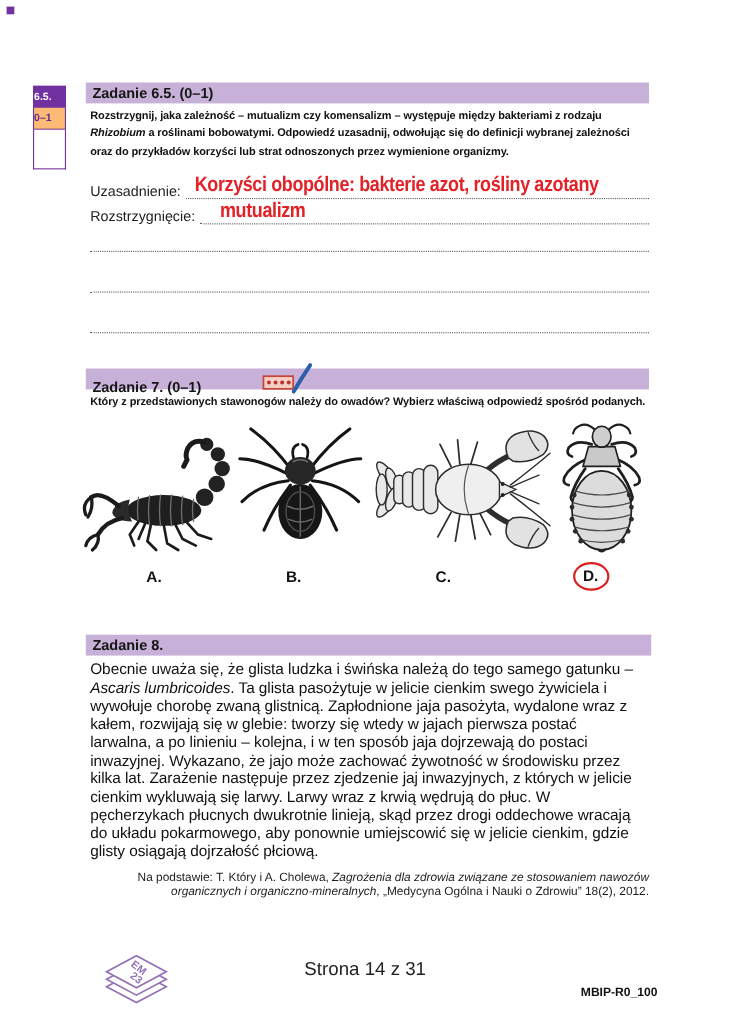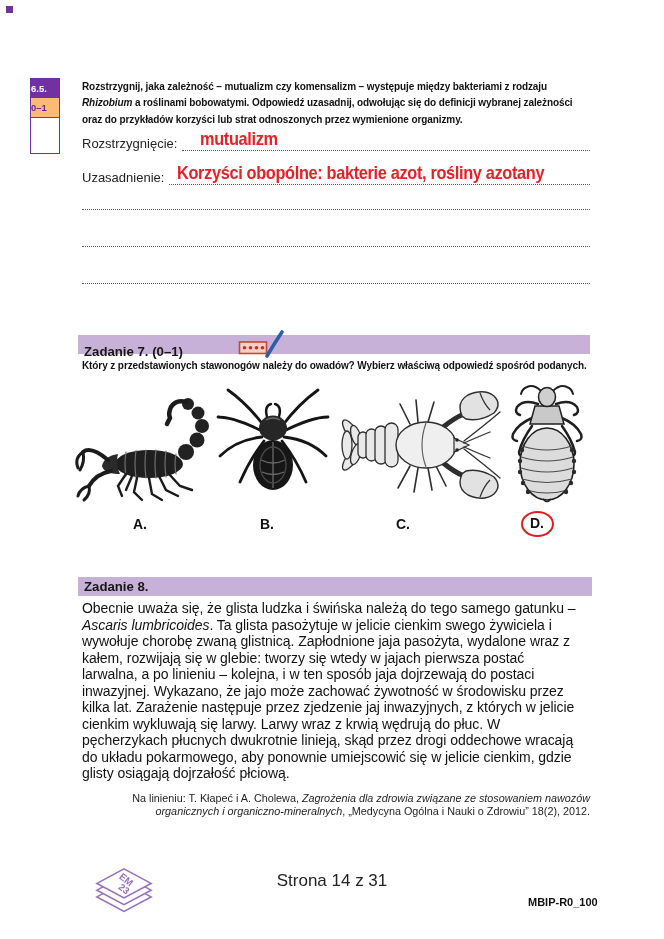--- a/index.html
+++ b/index.html
@@ -47,33 +47,34 @@
 
 <div class="print-mark"></div>
 
 <div class="scorebox">
   <div class="sc1">6.5.</div>
   <div class="sc2">0–1</div>
   <div class="sc3"></div>
 </div>
 
 <div class="col" style="top:75px;">
+  <div class="band">Zadanie 6.5. (0–1)</div>
   <p class="boldp"><span>Rozstrzygnij, jaka zależność – mutualizm czy komensalizm – występuje między bakteriami z rodzaju </span><i>Rhizobium</i><span> a roślinami bobowatymi. Odpowiedź uzasadnij, odwołując się do definicji wybranej zależności oraz do przykładów korzyści lub strat odnoszonych przez wymienione organizmy.</span></p>
+
+  <div class="answer-row" style="margin-top:16px;">
+    <span class="lbl">Uzasadnienie:</span>
+    <span class="dots">
+      <span class="hand" style="left:8px;">Korzyści obopólne: bakterie azot, rośliny azotany</span>
+    </span>
+  </div>
 
   <div class="answer-row" style="margin-top:5px;">
     <span class="lbl">Rozstrzygnięcie:</span>
     <span class="dots">
       <span class="hand" style="left:18px;">mutualizm</span>
-    </span>
-  </div>
-
-  <div class="answer-row" style="margin-top:16px;">
-    <span class="lbl">Uzasadnienie:</span>
-    <span class="dots">
-      <span class="hand" style="left:8px;">Korzyści obopólne: bakterie azot, rośliny azotany</span>
     </span>
   </div>
 
   <div class="dotline m24"></div>
   <div class="dotline m36"></div>
   <div class="dotline m36"></div>
 </div>
 
 <div class="col" style="top:335px;">
   <div class="band"><span>Zadanie 7. (0–1)</span><span class="stamp"><svg width="50" height="30" viewBox="0 0 50 30">
@@ -197,21 +198,21 @@
     <span class="opt" style="left:55px;">A.</span>
     <span class="opt" style="left:182px;">B.</span>
     <span class="opt" style="left:318px;">C.</span>
     <span class="opt" style="left:443px;"><span class="circled"><span>D.</span></span></span>
   </div>
 </div>
 
 <div class="col" style="top:577px;width:514px;">
   <div class="band">Zadanie 8.</div>
   <p class="regp"><span>Obecnie uważa się, że glista ludzka i świńska należą do tego samego gatunku – </span><i>Ascaris lumbricoides</i><span>. Ta glista pasożytuje w jelicie cienkim swego żywiciela i wywołuje chorobę zwaną glistnicą. Zapłodnione jaja pasożyta, wydalone wraz z kałem, rozwijają się w glebie: tworzy się wtedy w jajach pierwsza postać larwalna, a po linieniu – kolejna, i w ten sposób jaja dojrzewają do postaci inwazyjnej. Wykazano, że jajo może zachować żywotność w środowisku przez kilka lat. Zarażenie następuje przez zjedzenie jaj inwazyjnych, z których w jelicie cienkim wykluwają się larwy. Larwy wraz z krwią wędrują do płuc. W pęcherzykach płucnych dwukrotnie linieją, skąd przez drogi oddechowe wracają do układu pokarmowego, aby ponownie umiejscowić się w jelicie cienkim, gdzie glisty osiągają dojrzałość płciową.</span></p>
-  <p class="source"><span>Na linieniu: T. Kłapeć i A. Cholewa, </span><i>Zagrożenia dla zdrowia związane ze stosowaniem nawozów organicznych i organiczno-mineralnych</i><span>, „Medycyna Ogólna i Nauki o Zdrowiu” 18(2), 2012.</span></p>
+  <p class="source"><span>Na podstawie: T. Który i A. Cholewa, </span><i>Zagrożenia dla zdrowia związane ze stosowaniem nawozów organicznych i organiczno-mineralnych</i><span>, „Medycyna Ogólna i Nauki o Zdrowiu” 18(2), 2012.</span></p>
 </div>
 
 <div class="logo">
   <svg width="62" height="58" viewBox="0 0 64 58">
     <path d="M32,16 L60,31 L32,46 L4,31 Z" fill="#fff" stroke="#9470b8" stroke-width="1.6"></path>
     <path d="M32,9 L60,24 L32,39 L4,24 Z" fill="#fff" stroke="#9470b8" stroke-width="1.6"></path>
     <path d="M32,2 L60,17 L32,32 L4,17 Z" fill="#fff" stroke="#9470b8" stroke-width="1.6"></path>
     <g transform="rotate(38 32 17)" fill="#9470b8" font-size="10" font-weight="bold" font-family="Liberation Sans, sans-serif">
       <text x="24" y="16">EM</text>
       <text x="30" y="25">23</text>

